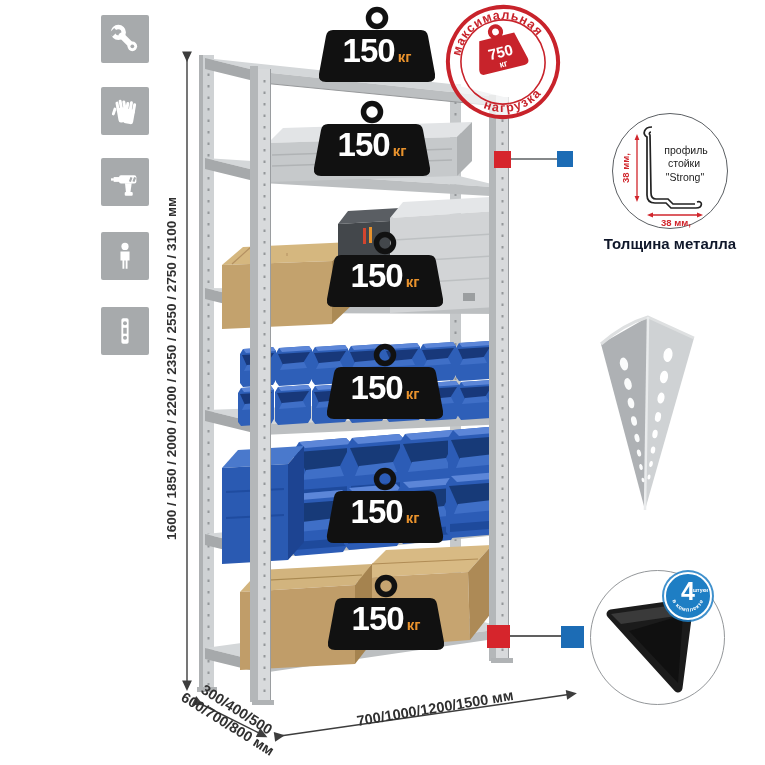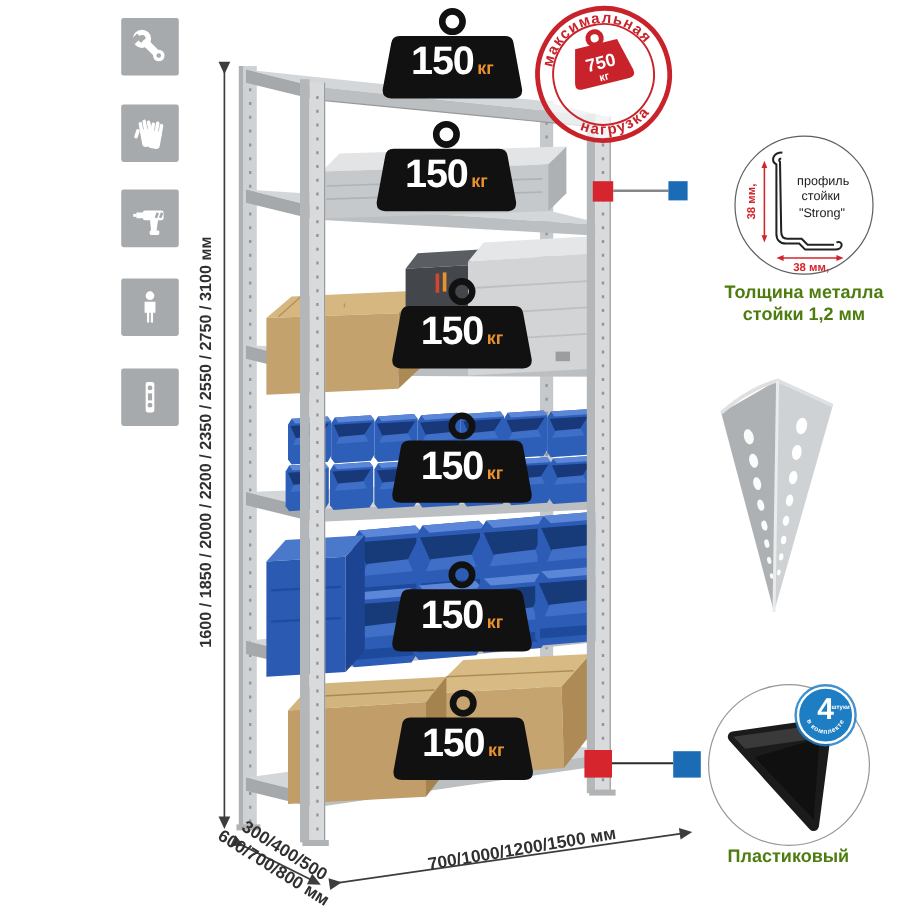--- a/index.html
+++ b/index.html
@@ -11,21 +11,21 @@
   
   .weight-badge{position:absolute;width:120px;height:80px;z-index:4;}
   .weight-badge svg{position:absolute;left:0;top:0;}
   .weight-badge .txt{position:absolute;left:0;right:0;top:29px;text-align:center;color:#fff;
                      font-weight:bold;font-size:33px;letter-spacing:-1px;line-height:36px;}
   .weight-badge .unit{font-size:15px;color:#e8922d;letter-spacing:0;margin-left:3px;}
   
   .stamp{position:absolute;left:443px;top:2px;width:120px;height:120px;transform:rotate(-14deg);z-index:5;}
   
   .detail-circle{position:absolute;border-radius:50%;background:#fff;z-index:2;}
-  .caption{position:absolute;text-align:center;color:#4d7c0f;font-weight:bold;
+  .caption{position:absolute;text-align:center;color:#0f172a;font-weight:bold;
            font-size:15px;line-height:19px;z-index:2;}
   .dim-label{position:absolute;color:#303030;font-weight:bold;z-index:2;text-align:center;}
   
   .foot-badge{position:absolute;left:664px;top:572px;width:44px;height:44px;border-radius:50%;
               background:#1e7ec4;border:2px solid #fff;box-shadow:0 0 0 2px rgba(30,126,196,.85);
               z-index:6;color:#fff;}
   .foot-badge .n{position:absolute;left:0;right:0;top:3px;text-align:center;font-size:25px;font-weight:bold;}
   .foot-badge .u{position:absolute;right:2px;top:13px;font-size:5px;font-weight:bold;}
   .foot-badge svg{position:absolute;left:0;top:0;}
   .scene{position:absolute;left:0;top:0;z-index:1;}
@@ -371,21 +371,20 @@
       <text x="63" y="111.5" font-size="9.5" font-weight="bold" fill="#d1262c" text-anchor="middle">38 мм,</text>
       <g font-size="10.5" fill="#1c1c1c" text-anchor="middle">
         <text x="73" y="40">профиль</text>
         <text x="71" y="53">стойки</text>
         <text x="72" y="67">"Strong"</text>
       </g>
     </svg>
   </div>
   <div class="caption" style="left:585px;top:234px;width:170px">
     <div>Толщина металла</div>
-    <div>стойки 1,2 мм</div>
   </div>
 
   <div class="detail-circle" style="left:590px;top:570px;width:133px;height:133px;border:1.5px solid #94979a">
     <svg width="133" height="133" viewBox="0 0 133 133">
       <g>
         <path d="M20,43 L98,32 L87,117 Z" fill="#1b1b1b" stroke="#1b1b1b" stroke-width="9" stroke-linejoin="round"></path>
         <path d="M20,43 L98,32 L92,44 L30,53 Z" fill="#3a3a3a"></path>
         <path d="M92,44 L87,112 L38,60 Z" fill="#101010"></path>
       </g>
     </svg>
@@ -396,21 +395,20 @@
     <svg width="44" height="44" viewBox="0 0 44 44">
       <defs>
           <path id="footArc" d="M 6,25 A 16.5,16.5 0 0 0 38,25"></path>
         </defs>
       <text font-size="5.6" font-weight="bold" fill="#fff" letter-spacing="0.6">
         <textPath href="#footArc" startOffset="50%" text-anchor="middle">в комплекте</textPath>
       </text>
     </svg>
   </div>
   <div class="caption" style="left:572px;top:704px;width:170px">
-    <div>Пластиковый</div>
   </div>
 
   <div class="dim-label" style="left:-49px;top:361px;width:440px;font-size:13.5px;transform:rotate(-90deg)">1600 / 1850 / 2000 / 2200 / 2350 / 2550 / 2750 / 3100 мм</div>
   <div class="dim-label" style="left:147px;top:700px;width:170px;font-size:14.5px;line-height:17px;transform:rotate(32deg)">
     <div>300/400/500</div>
     <div>600/700/800 мм</div>
   </div>
   <div class="dim-label" style="left:310px;top:700px;width:250px;font-size:14.5px;transform:rotate(-9.5deg)">700/1000/1200/1500 мм</div>
 
 </div>

